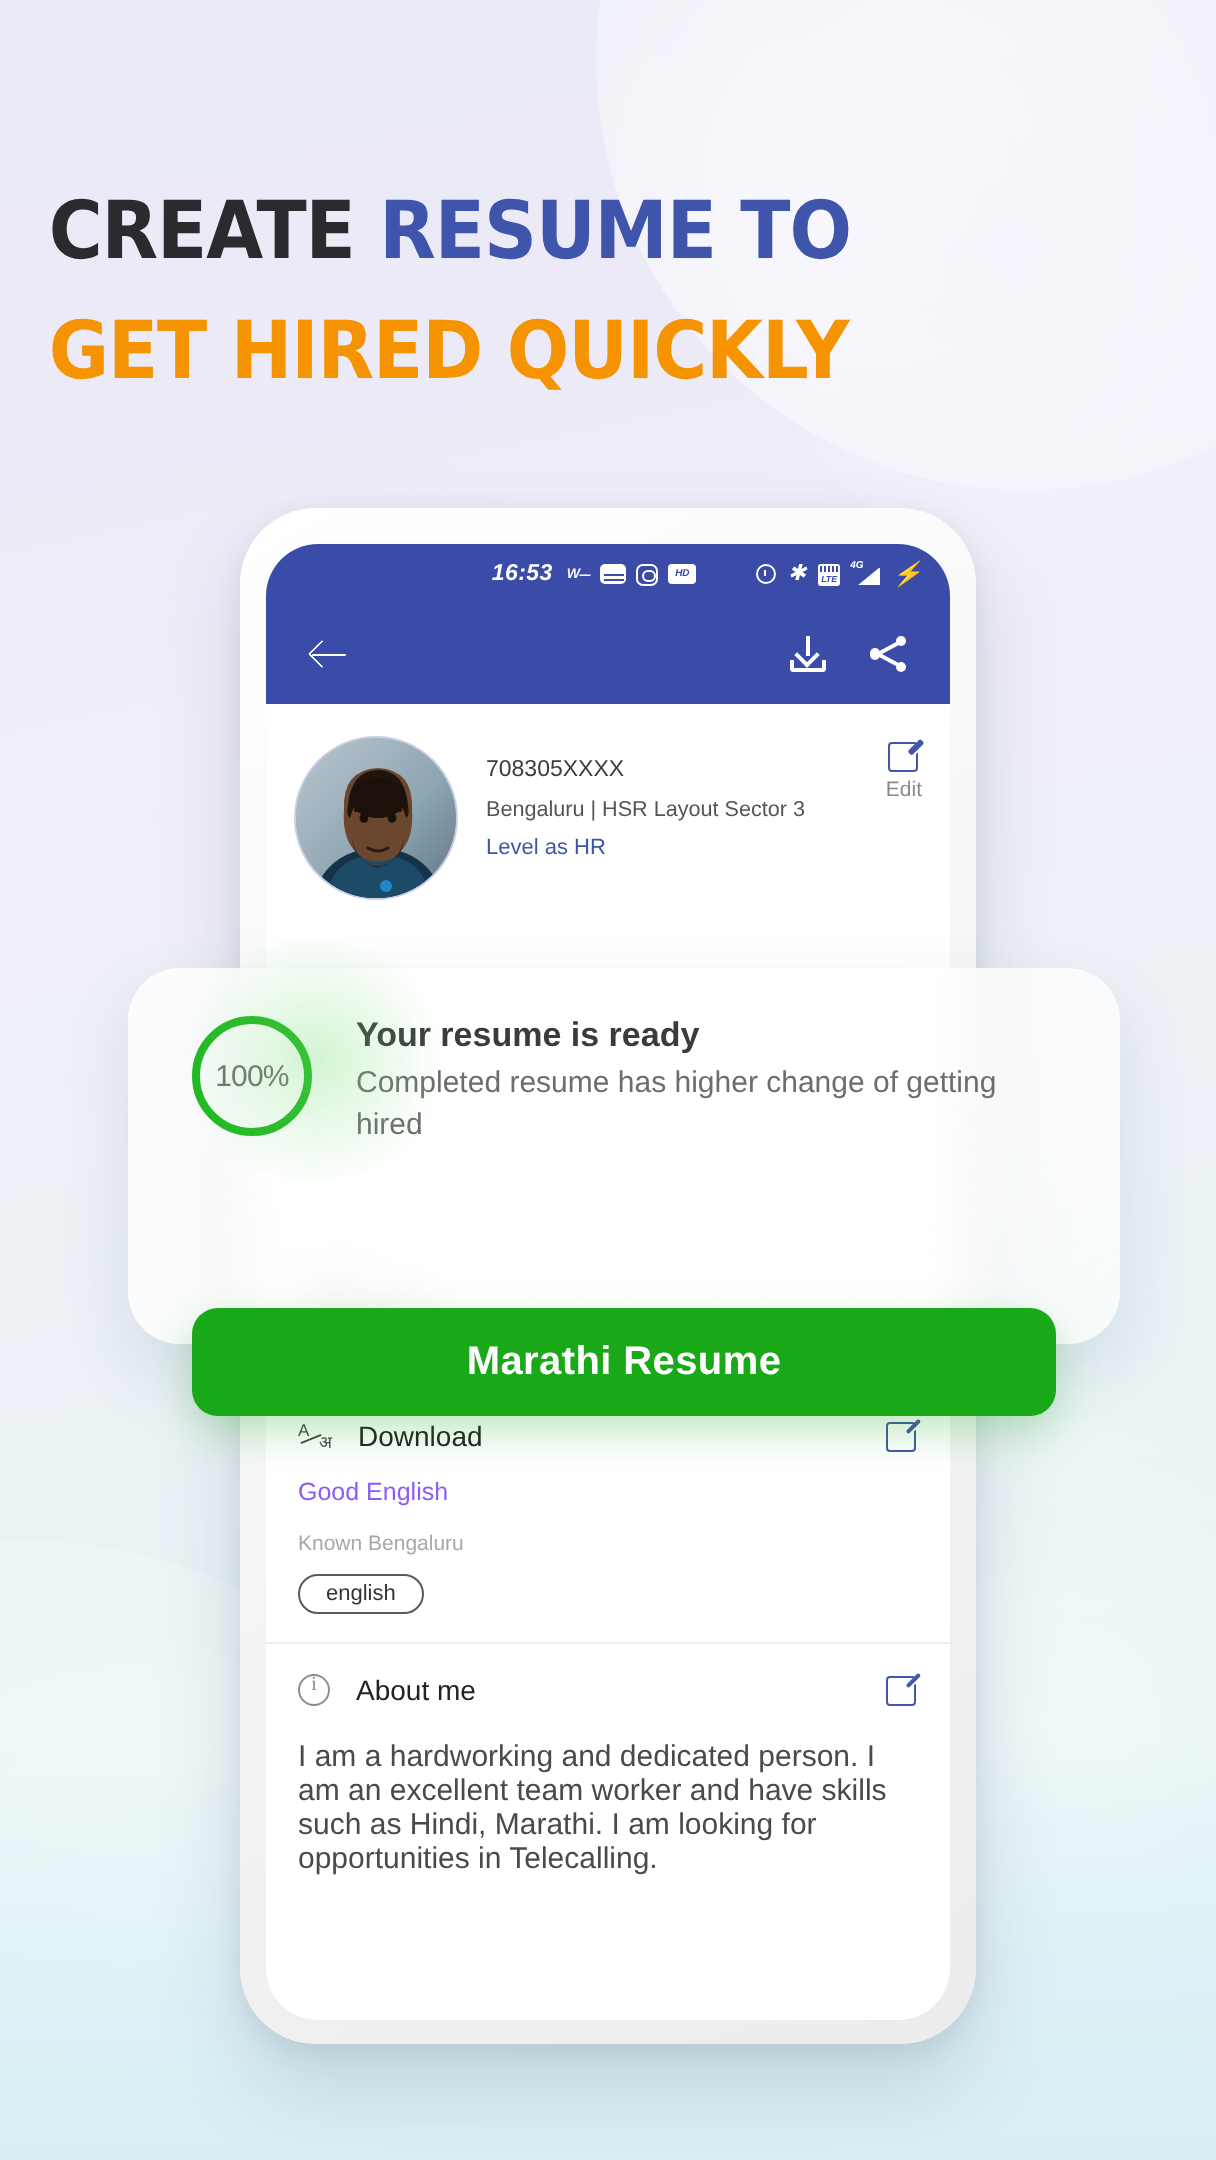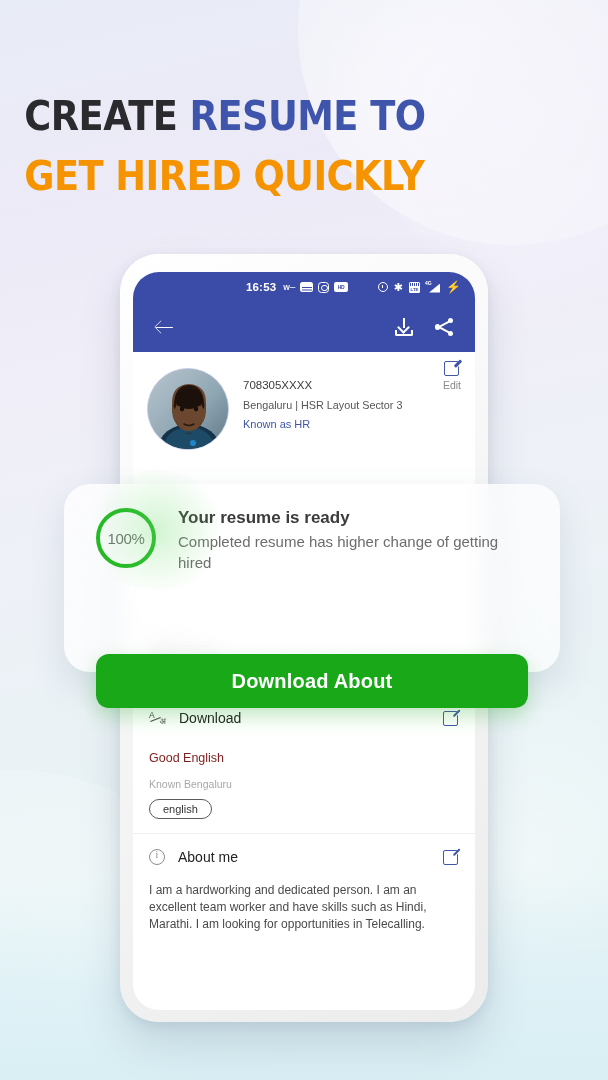--- a/index.html
+++ b/index.html
@@ -42,21 +42,21 @@
     box-shadow:0 22px 42px rgba(90,105,130,.20), 0 4px 12px rgba(90,105,130,.12);
     z-index:5;
   }
   .screen{
     position:absolute;left:13px;top:18px;width:342px;height:738px;
     background:#fff;border-radius:26px;overflow:hidden;
   }
   
   .statusbar{
     height:30px;background:#3b4ca8;display:flex;align-items:center;
-    padding:0 14px 0 0;color:#fff;
+    padding:0 14px 0 0;color:#fff;font-style:italic;
   }
   .sb-left{flex:1;}
   .sb-time{font-size:11.5px;font-weight:700;margin-right:7px;letter-spacing:.2px;}
   .sb-mid{display:flex;align-items:center;gap:5px;}
   .sb-right{display:flex;align-items:center;gap:6px;margin-left:auto;}
   .sb-group{display:flex;align-items:center;justify-content:flex-end;flex:1;}
   .ic{display:inline-flex;align-items:center;justify-content:center;}
   .badge-w{width:13px;height:10px;background:#fff;border-radius:2.5px;position:relative;}
   .badge-w::after{content:"";position:absolute;left:1.5px;right:1.5px;top:4.5px;height:1px;background:#3b4ca8;box-shadow:0 2.5px 0 #3b4ca8;}
   .badge-hd{width:14px;height:10px;background:#fff;border-radius:2px;font-size:5px;color:#3b4ca8;
@@ -98,21 +98,21 @@
 
   
   .profile{display:flex;padding:16px 14px 8px 14px;background:#fff;position:relative;}
   .avatar{width:82px;height:82px;border-radius:50%;flex:none;overflow:hidden;
     border:1.5px solid #c9cfe6;background:#9fb0c4;position:relative;}
   .pinfo{flex:1;padding-left:14px;padding-top:4px;min-width:0;}
   .pname{font-size:17.5px;font-weight:700;color:#222;letter-spacing:.1px;}
   .pphone{font-size:11.5px;color:#3c3c3c;margin-top:7px;}
   .ploc{font-size:10.8px;color:#555;margin-top:8px;}
   .phr{font-size:11px;color:#3f55ab;margin-top:7px;cursor:pointer;}
-  .editwrap{position:absolute;right:14px;top:8px;text-align:left;cursor:pointer;}
+  .editwrap{position:absolute;right:14px;top:18px;text-align:left;cursor:pointer;}
   .edit-ic{width:16px;height:16px;position:relative;margin:0 auto;}
   .edit-ic::before{content:"";position:absolute;left:0;bottom:0;width:13px;height:13px;
     border:1.6px solid #4257aa;border-radius:2px;}
   .edit-ic::after{content:"";position:absolute;right:-1px;top:-1px;width:9px;height:2.6px;background:#4257aa;
     transform:rotate(-45deg);transform-origin:100% 50%;border-radius:1px;
     box-shadow:-1px 1px 0 0 #fff;}
   .edit-lb{font-size:10.5px;color:#8a8a8a;margin-top:3px;}
 
   
   .blurzone{background:#fff;height:236px;position:relative;overflow:hidden;}
@@ -130,25 +130,25 @@
     transform:rotate(-45deg);transform-origin:100% 50%;border-radius:1px;box-shadow:-1px 1px 0 0 #fff;}
   .lang-ic{width:17px;height:15px;position:relative;font-size:8px;color:#4a4a4a;line-height:1;}
   .lang-ic .t1{position:absolute;left:0;top:0;font-size:8.5px;}
   .lang-ic .t2{position:absolute;right:0;bottom:0;font-size:8.5px;}
   .lang-ic .ln{position:absolute;left:1px;top:8px;width:11px;height:1px;background:#4a4a4a;transform:rotate(-22deg);}
   .info-ic{width:16px;height:16px;border:1.4px solid #8d8d8d;border-radius:50%;position:relative;}
   .info-ic::after{content:"i";position:absolute;left:0;right:0;top:-1px;text-align:center;
     font-size:10px;color:#8d8d8d;font-family:"Liberation Serif",serif;}
   .fields{padding:0 16px 14px 16px;}
   .f-label{font-size:10.5px;color:#a8a8ac;margin-top:6px;}
-  .f-val{font-size:12.5px;color:#7f1d1d;margin-top:12px;}
+  .f-val{font-size:12.5px;color:#8b5cf6;margin-top:0;}
   .chips{margin-top:9px;}
   .chip{display:inline-block;border:1px solid #5a5a5a;border-radius:11px;
     padding:3px 13px;font-size:11px;color:#333;}
-  .about-body{padding:4px 16px 16px 16px;font-size:12px;line-height:17px;color:#4a4a4a;}
+  .about-body{padding:4px 16px 16px 16px;font-size:15px;line-height:17px;color:#4a4a4a;}
 
   
   .overlay{
     position:absolute;left:64px;top:484px;width:496px;height:188px;
     background:linear-gradient(150deg, rgba(255,255,255,.80), rgba(255,255,255,.66));
     backdrop-filter:blur(10px);
     border-radius:26px;
     box-shadow:0 14px 34px rgba(90,110,140,.16);
     z-index:9;
     padding:22px 32px 0 32px;
@@ -257,21 +257,21 @@
           <ellipse cx="48" cy="40" rx="2.2" ry="2.4" fill="#19100a"></ellipse>
           <path d="M30 36 q4 -3 8 -1" stroke="#1b100a" stroke-width="2" fill="none" stroke-linecap="round"></path>
           <path d="M44 35 q4 -2 8 1" stroke="#1b100a" stroke-width="2" fill="none" stroke-linecap="round"></path>
           <path d="M36 55 q5 3 10 0" stroke="#2a1a10" stroke-width="1.6" fill="none" stroke-linecap="round"></path>
           <circle cx="45" cy="74" r="3" fill="#1f86c9"></circle>
         </svg>
       </div>
       <div class="pinfo">
         <div class="pphone">708305XXXX</div>
         <div class="ploc">Bengaluru | HSR Layout Sector 3</div>
-        <div class="phr">Known as HR</div>
+        <div class="phr">Level as HR</div>
       </div>
       <div class="editwrap">
         <div class="edit-ic"></div>
         <div class="edit-lb">Edit</div>
       </div>
     </div>
 
     <div class="blurzone">
       <div class="ghost">
         <div class="gh-sep"></div>
@@ -323,14 +323,14 @@
   <div class="ov-glow"></div>
   <div class="ov-top">
     <div class="ring">
       <span>100%</span>
     </div>
     <div class="ov-txt">
       <div class="ov-title">Your resume is ready</div>
       <div class="ov-sub">Completed resume has higher change of getting hired</div>
     </div>
   </div>
-  <div class="ov-btn">Download About</div>
+  <div class="ov-btn">Marathi Resume</div>
 </div>
 
 </body></html>

